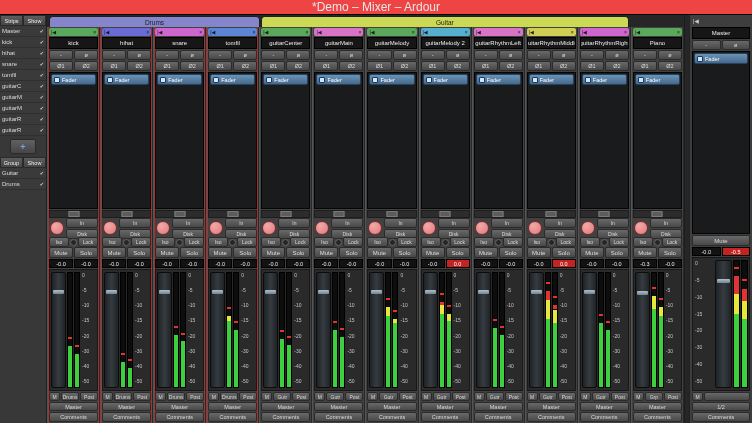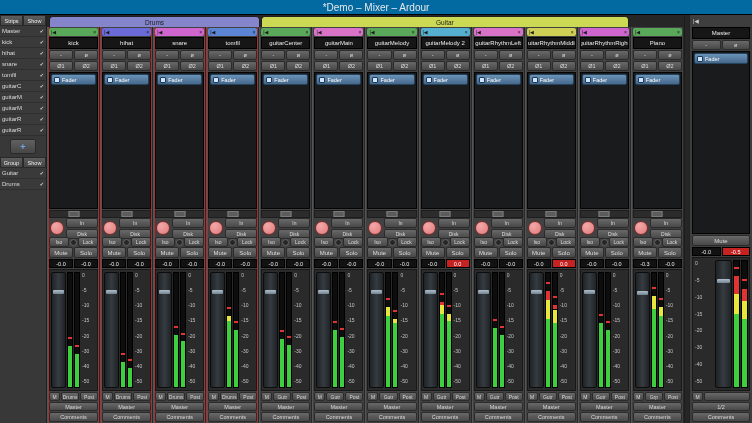--- a/index.html
+++ b/index.html
@@ -1,19 +1,19 @@
 <!DOCTYPE html>
 <html><head>
 <meta charset="utf-8">
 <style>
   html,body{margin:0;padding:0;background:#1a1a1a;}
   .window{width:752px;height:423px;background:#262626;font-family:"Liberation Sans",sans-serif;
           overflow:hidden;display:flex;flex-direction:column;position:relative;}
-  .titlebar{height:14px;background:#0369a1;border-bottom:1px solid #000;color:#e8e8e8;
-            font-size:10px;display:flex;align-items:center;justify-content:center;flex-shrink:0;}
+  .titlebar{height:14px;background:#ef4444;border-bottom:1px solid #000;color:#e8e8e8;
+            font-size:12px;display:flex;align-items:center;justify-content:center;flex-shrink:0;}
   .main{flex:1;display:flex;min-height:0;}
 
   
   .sidebar{width:46px;flex-shrink:0;background:#383838;border-right:1px solid #202020;
            display:flex;flex-direction:column;}
   .sb-hdr{display:flex;height:11px;flex-shrink:0;}
   .sb-hdr .cell{flex:1;background:linear-gradient(#5d5d5d,#454545);border:1px solid #2a2a2a;
                 font-size:5.5px;color:#eee;display:flex;align-items:center;justify-content:center;
                 white-space:nowrap;overflow:hidden;}
   .sb-item{height:10px;display:flex;align-items:center;padding:0 2px;font-size:6px;color:#ddd;

